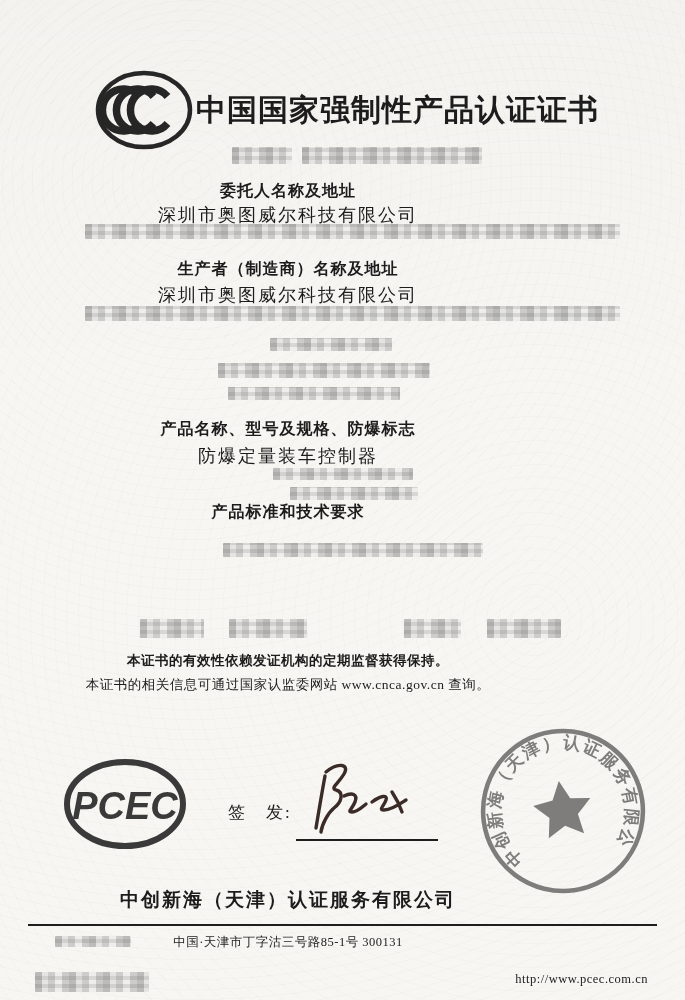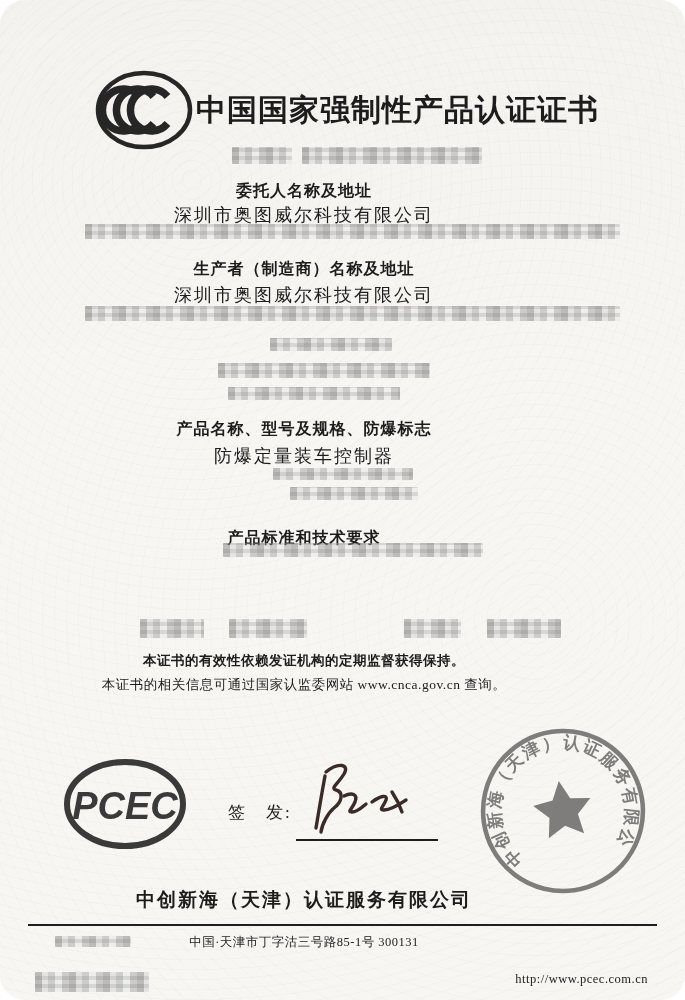--- a/index.html
+++ b/index.html
@@ -10,24 +10,23 @@
     position:relative;
   }
   .certificate{
     position:absolute;inset:0;
     background-color:#f7f6f3;
     background-image:
       repeating-radial-gradient(circle at 28% 18%, transparent 0 9px, rgba(150,150,145,.045) 9px 10px),
       repeating-radial-gradient(circle at 78% 62%, transparent 0 11px, rgba(150,150,145,.04) 11px 12px),
       linear-gradient(180deg, rgba(0,0,0,.015), rgba(0,0,0,0) 40%);
     overflow:hidden;
-    border-radius:25px;
   }
   .abs{position:absolute;}
-  .center-text{position:absolute;left:0;width:576px;text-align:center;white-space:nowrap;padding-left:16px;}
+  .center-text{position:absolute;left:0;width:576px;text-align:center;white-space:nowrap;}
   .heading{font-weight:bold;font-size:16px;letter-spacing:1px;}
   .value{font-size:18px;letter-spacing:2px;}
   .small{font-size:13.5px;letter-spacing:.5px;}
   .redacted{
     position:absolute;
     background-image:
       repeating-linear-gradient(90deg, rgba(110,110,110,.55) 0 7px, rgba(185,185,185,.40) 7px 13px, rgba(140,140,140,.50) 13px 20px, rgba(205,205,205,.30) 20px 27px, rgba(125,125,125,.45) 27px 34px),
       repeating-linear-gradient(0deg, rgba(255,255,255,.35) 0 4px, rgba(120,120,120,.30) 4px 8px);
     border-radius:1px;
     opacity:.8;
@@ -64,21 +63,21 @@
 
   <div class="redacted" style="left:270px;top:338px;width:122px;height:13px;"></div>
   <div class="redacted" style="left:218px;top:363px;width:212px;height:15px;"></div>
   <div class="redacted" style="left:228px;top:387px;width:172px;height:13px;"></div>
 
   <div class="center-text value" style="top:444px;">防爆定量装车控制器</div>
   <div class="center-text heading" style="top:419px;">产品名称、型号及规格、防爆标志</div>
   <div class="redacted" style="left:273px;top:468px;width:140px;height:12px;"></div>
   <div class="redacted" style="left:290px;top:487px;width:128px;height:13px;"></div>
 
-  <div class="center-text heading" style="top:528px;font-family:Liberation Mono, monospace;">产品标准和技术要求</div>
+  <div class="center-text heading" style="top:502px;font-family:Liberation Mono, monospace;">产品标准和技术要求</div>
   <div class="redacted" style="left:223px;top:543px;width:260px;height:14px;"></div>
 
 
   <div class="redacted" style="left:140px;top:619px;width:64px;height:19px;"></div>
   <div class="redacted" style="left:229px;top:619px;width:78px;height:19px;"></div>
   <div class="redacted" style="left:404px;top:619px;width:57px;height:19px;"></div>
   <div class="redacted" style="left:487px;top:619px;width:74px;height:19px;"></div>
 
   <div class="center-text small" style="top:676px;">本证书的相关信息可通过国家认监委网站 www.cnca.gov.cn 查询。</div>
   <div class="center-text small" style="top:652px;font-weight:bold;">本证书的有效性依赖发证机构的定期监督获得保持。</div>

